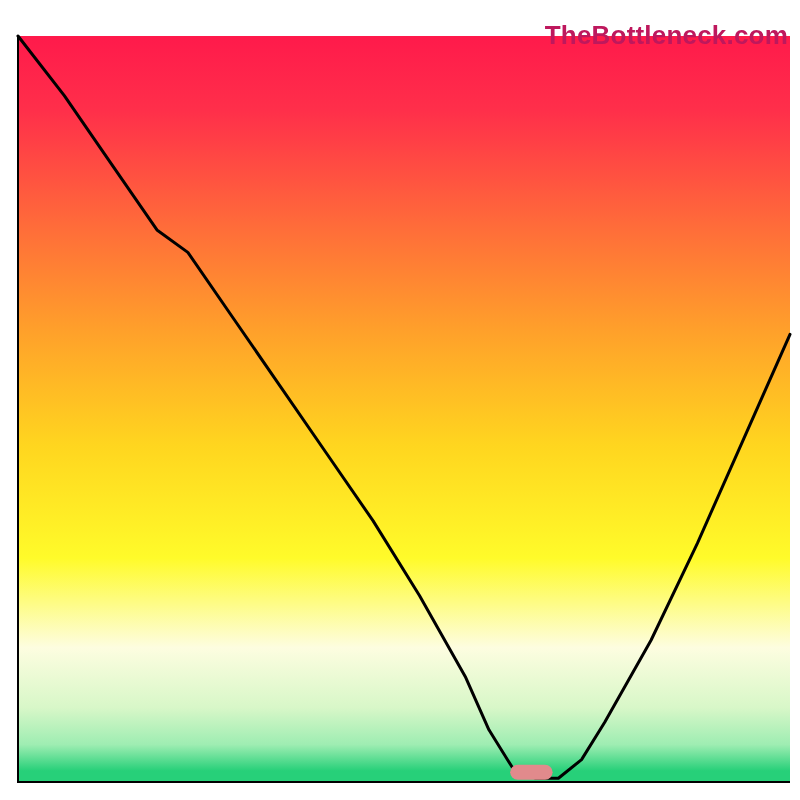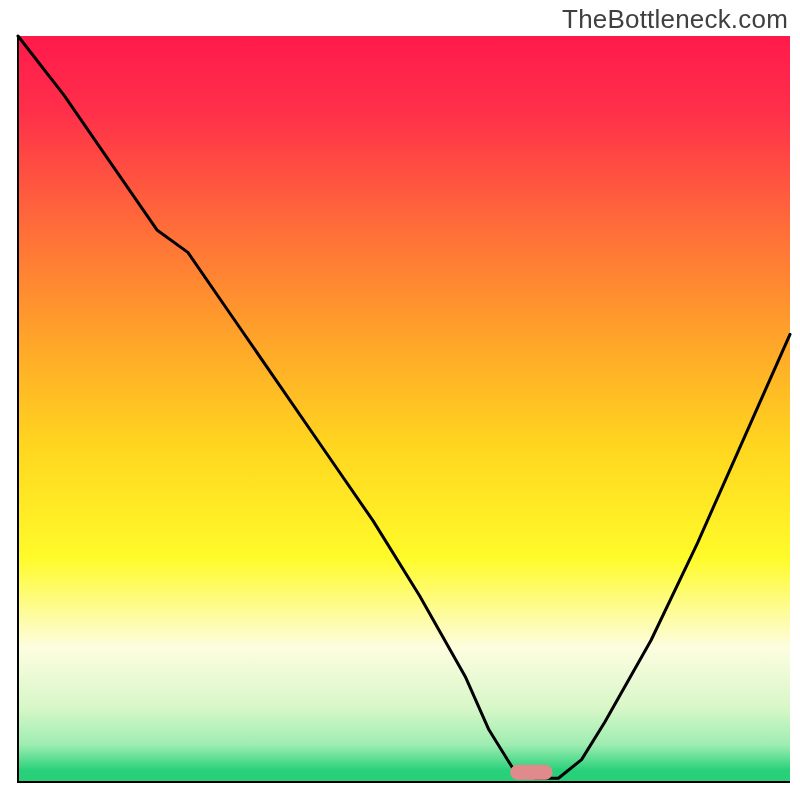--- a/index.html
+++ b/index.html
@@ -11,25 +11,25 @@
     font-family: Arial, Helvetica, sans-serif;
     overflow: hidden;
   }
   .stage {
     position: relative;
     width: 800px;
     height: 800px;
   }
   .watermark {
     position: absolute;
-    top: 4px;
+    top: 20px;
     right: 12px;
     font-size: 26px;
-    font-weight: 400;
-    color: #404040;
+    font-weight: 700;
+    color: #be185d;
     letter-spacing: 0.2px;
     user-select: none;
   }
   svg {
     display: block;
   }
 </style>
 </head>
 <body>
 

